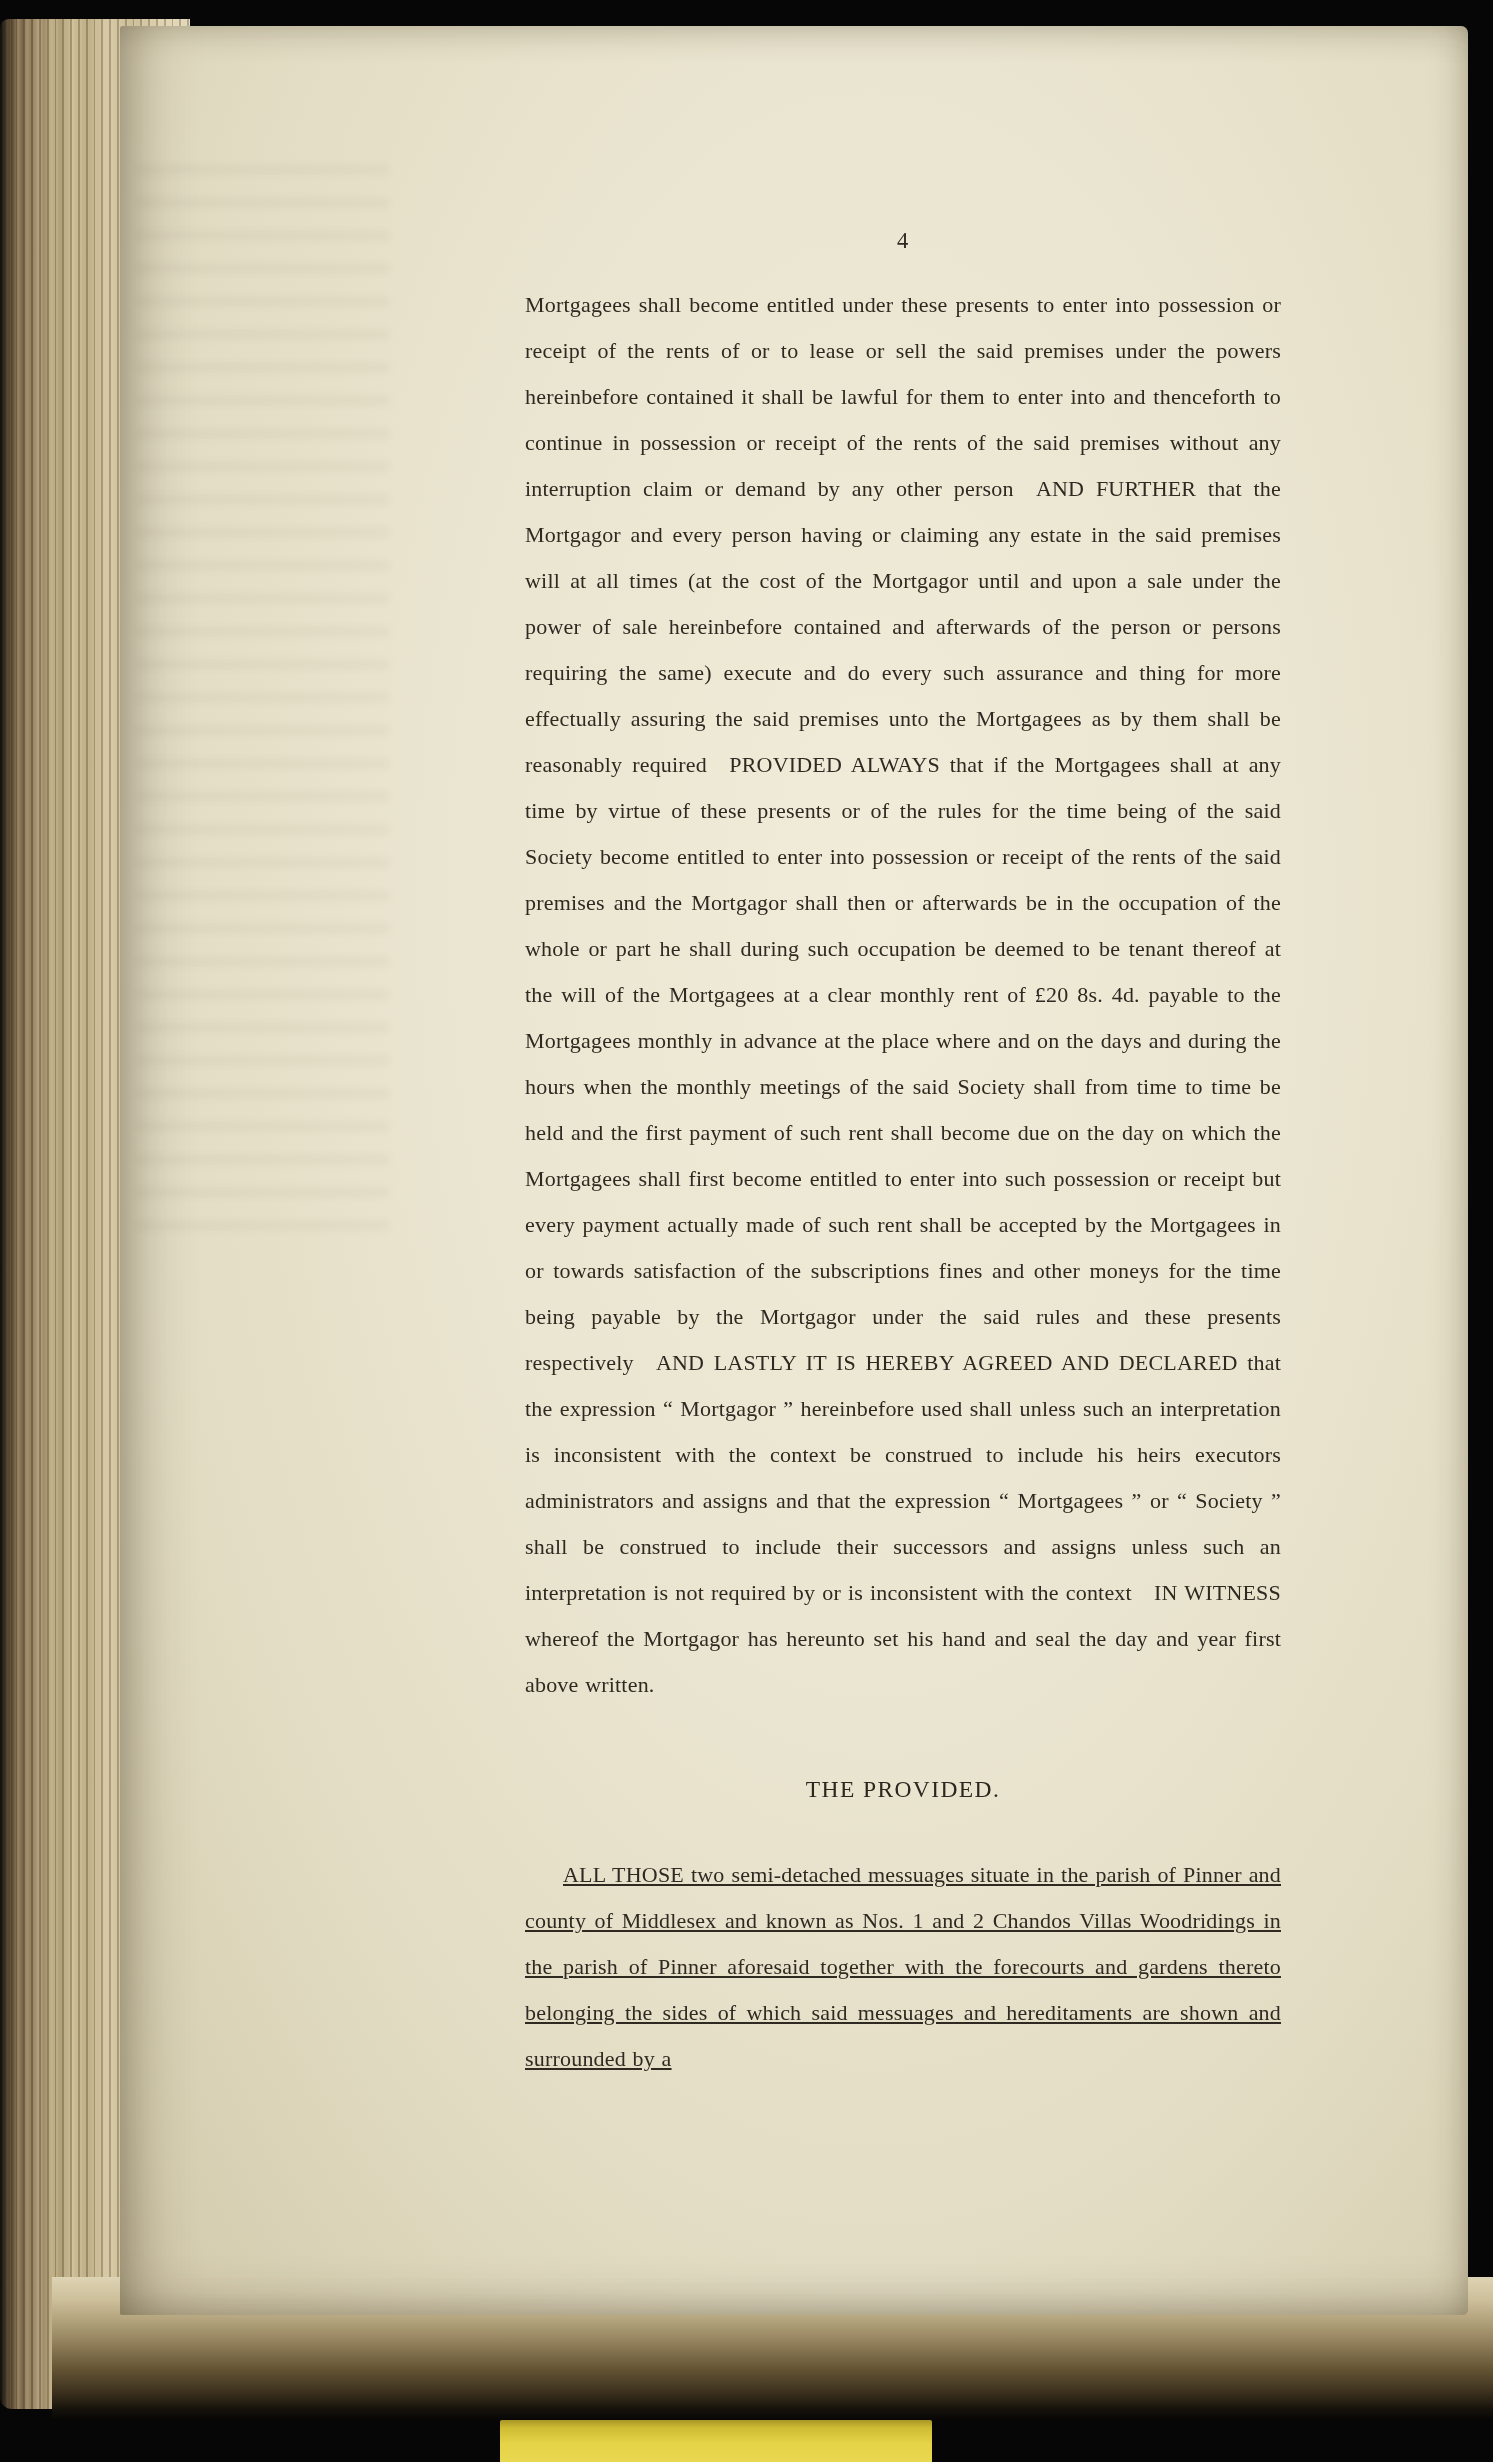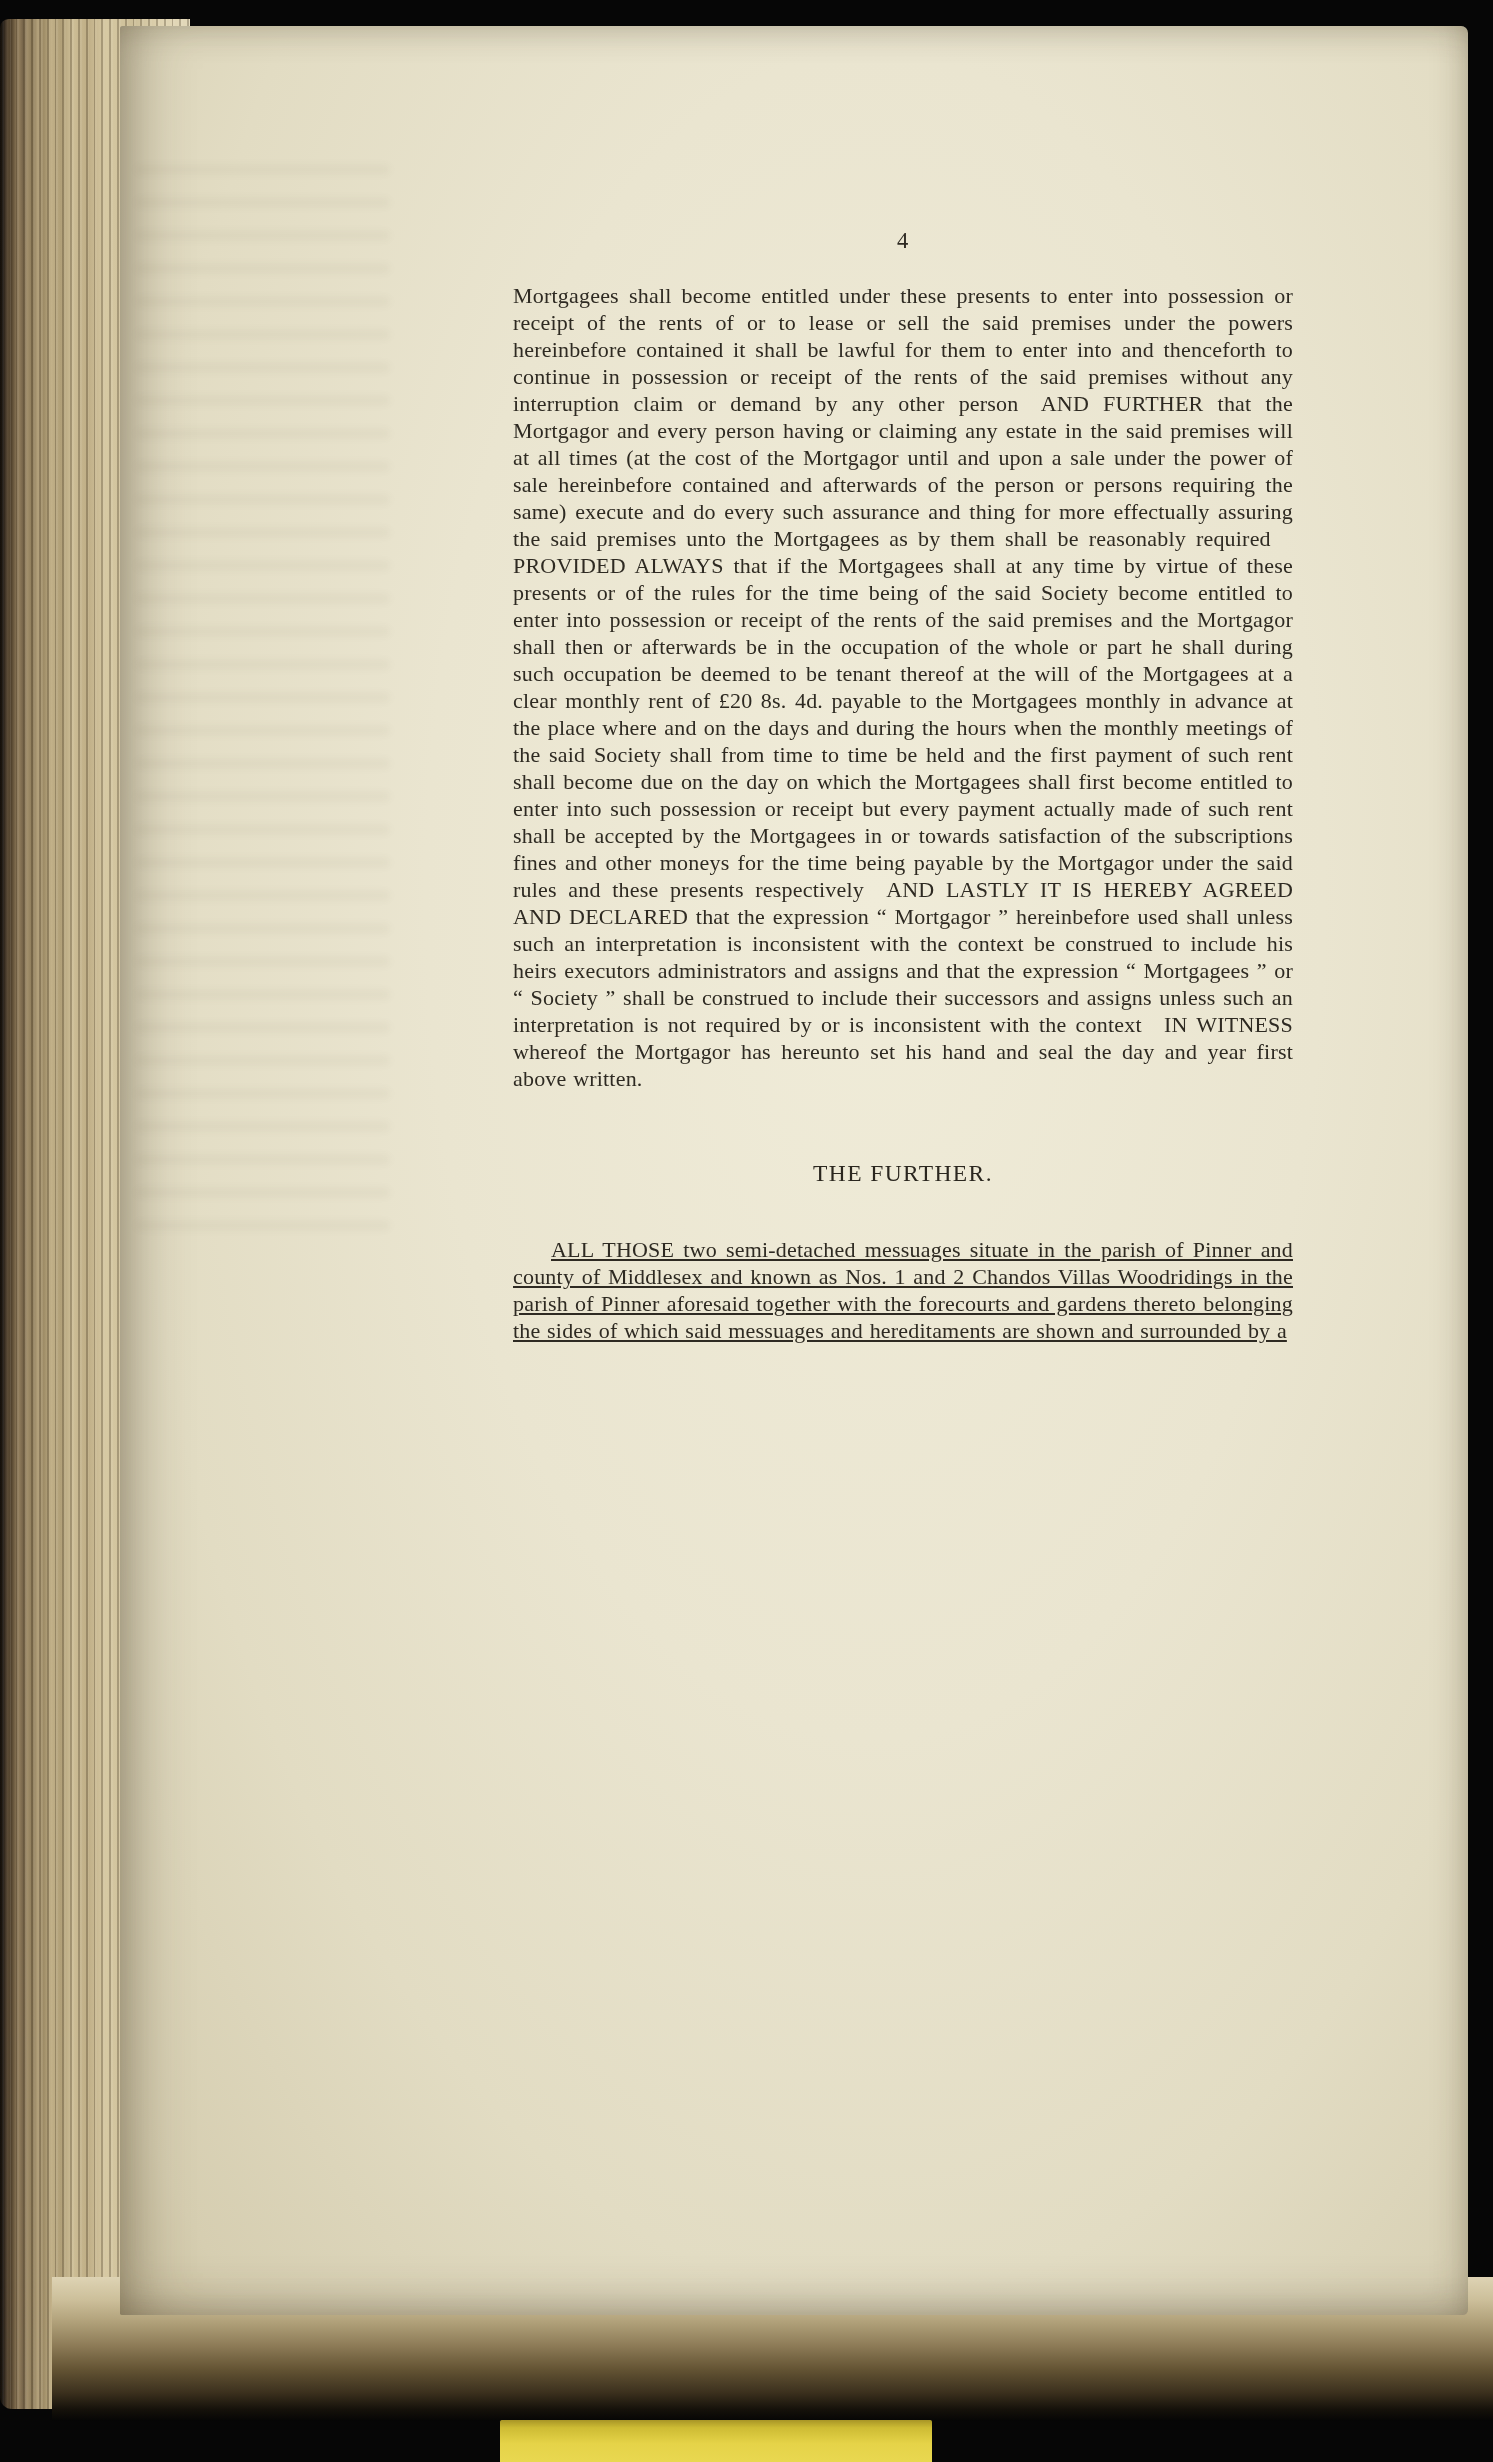--- a/index.html
+++ b/index.html
@@ -84,23 +84,23 @@
   }
 
   .page-number {
     text-align: center;
     font-size: 22.6px;
     letter-spacing: 0.9px;
     margin-bottom: 28px;
   }
 
   .body {
-    margin: 0;
+    margin: 12px;
     font-size: 22px;
-    line-height: 27px;
+    line-height: 46px;
     text-align: justify;
     text-justify: inter-word;
     letter-spacing: 0.2px;
     word-spacing: 0.9px;
   }
 
   .schedule-heading {
     margin: 68px 0 49px 0;
     text-align: center;
     font-size: 23.5px;
@@ -131,21 +131,21 @@
   <div class="stack-left"></div>
   <div class="stack-bottom"></div>
 
   <div class="page">
     <div class="content">
 
       <div class="page-number">4</div>
 
       <p class="body">Mortgagees shall become entitled under these presents to enter into possession or receipt of the rents of or to lease or sell the said premises under the powers hereinbefore contained it shall be lawful for them to enter into and thenceforth to continue in possession or receipt of the rents of the said premises without any interruption claim or demand by any other person AND FURTHER that the Mortgagor and every person having or claiming any estate in the said premises will at all times (at the cost of the Mortgagor until and upon a sale under the power of sale hereinbefore contained and afterwards of the person or persons requiring the same) execute and do every such assurance and thing for more effectually assuring the said premises unto the Mortgagees as by them shall be reasonably required PROVIDED ALWAYS that if the Mortgagees shall at any time by virtue of these presents or of the rules for the time being of the said Society become entitled to enter into possession or receipt of the rents of the said premises and the Mortgagor shall then or afterwards be in the occupation of the whole or part he shall during such occupation be deemed to be tenant thereof at the will of the Mortgagees at a clear monthly rent of £20 8s. 4d. payable to the Mortgagees monthly in advance at the place where and on the days and during the hours when the monthly meetings of the said Society shall from time to time be held and the first payment of such rent shall become due on the day on which the Mortgagees shall first become entitled to enter into such possession or receipt but every payment actually made of such rent shall be accepted by the Mortgagees in or towards satisfaction of the subscriptions fines and other moneys for the time being payable by the Mortgagor under the said rules and these presents respectively AND LASTLY IT IS HEREBY AGREED AND DECLARED that the expression “ Mortgagor ” hereinbefore used shall unless such an interpretation is inconsistent with the context be construed to include his heirs executors administrators and assigns and that the expression “ Mortgagees ” or “ Society ” shall be construed to include their successors and assigns unless such an interpretation is not required by or is inconsistent with the context IN WITNESS whereof the Mortgagor has hereunto set his hand and seal the day and year first above written.</p>
 
-      <h2 class="schedule-heading">THE FURTHER.</h2>
+      <h2 class="schedule-heading">THE PROVIDED.</h2>
 
       <p class="body indented">ALL THOSE two semi-detached messuages situate in the parish of Pinner and county of Middlesex and known as Nos. 1 and 2 Chandos Villas Woodridings in the parish of Pinner aforesaid together with the forecourts and gardens thereto belonging the sides of which said messuages and hereditaments are shown and surrounded by a</p>
 
     </div>
   </div>
 
   <div class="yellow-slip"></div>
 
 </div>
 

